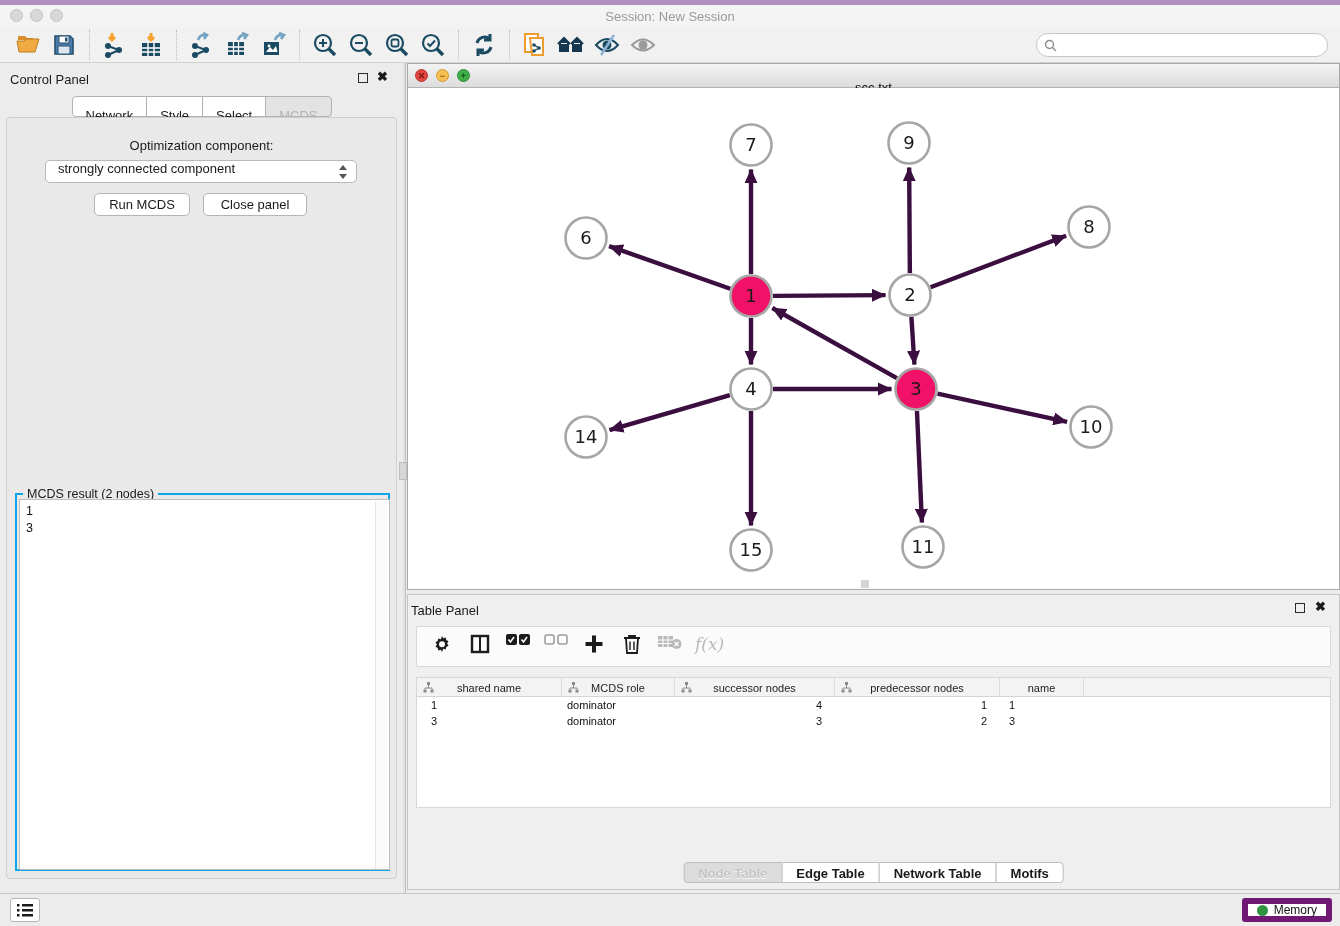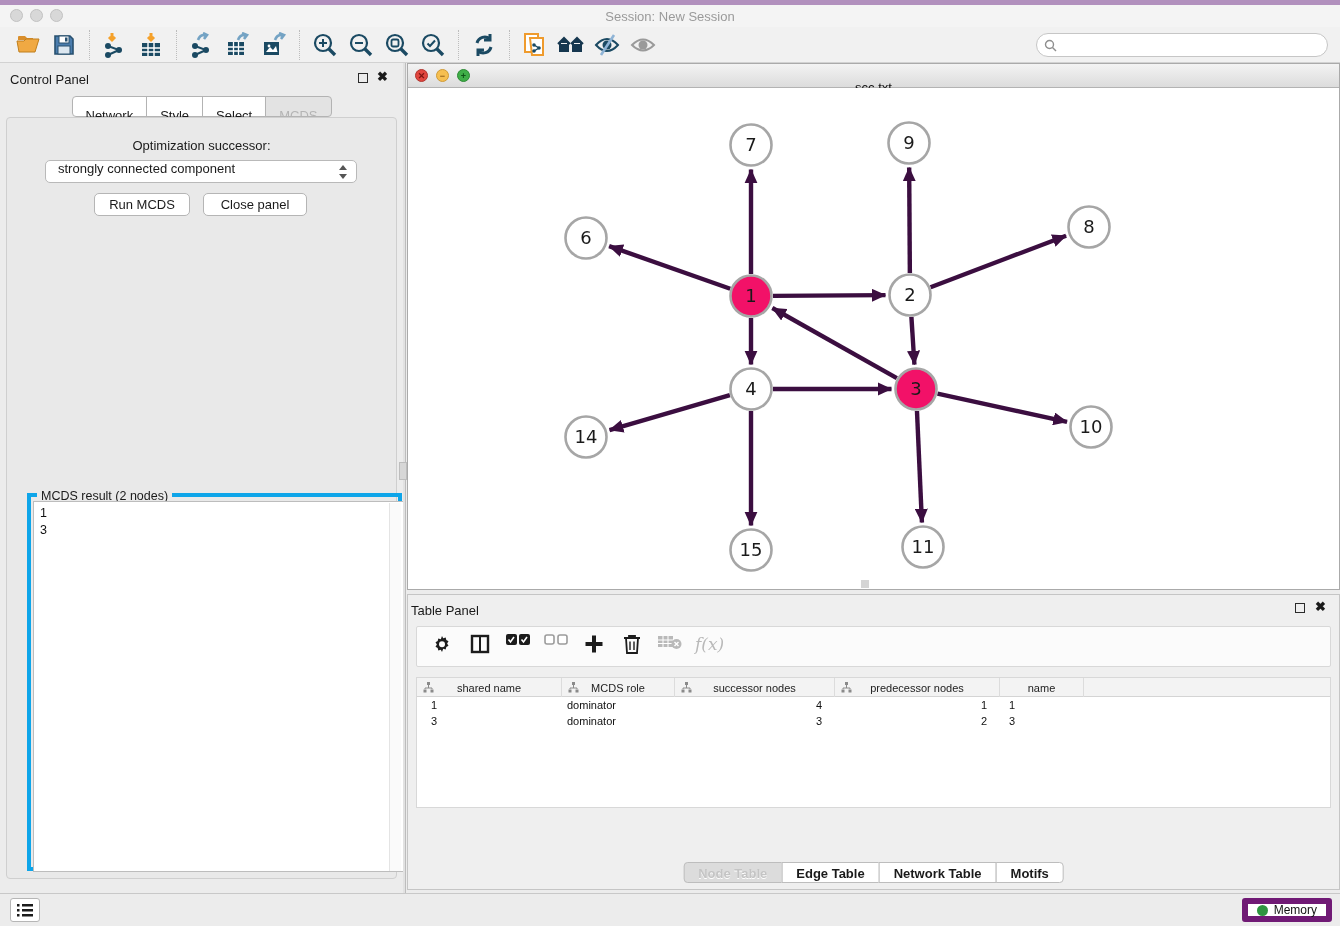--- a/index.html
+++ b/index.html
@@ -30,21 +30,21 @@
   .seg-tab:first-child { border-radius:4px 0 0 4px; margin-left:0; }
   .seg-tab:last-child { border-radius:0 4px 4px 0; }
   .seg-tab.active { background:#e3e3e3; color:#b4b4b4; }
   .cp-body { position:absolute; left:6px; top:54px; width:391px; height:762px; background:#e9e9e9; border:1px solid #cfcfcf; border-radius:4px; }
   .opt-label { position:absolute; top:20px; width:100%; text-align:center; font-size:13px; color:#1a1a1a; }
   .criterion-select { position:absolute; left:38px; top:42px; width:312px; height:23px; background:#fff; border:1px solid #b9b9b9; border-radius:5px; font-size:13px; color:#1a1a1a; display:flex; padding-left:12px; }
   .stepper { position:absolute; right:8px; top:3px; width:10px; height:16px; }
   .stepper:before { content:""; position:absolute; left:1px; top:1px; border-left:4px solid transparent; border-right:4px solid transparent; border-bottom:5px solid #555; }
   .stepper:after { content:""; position:absolute; left:1px; bottom:1px; border-left:4px solid transparent; border-right:4px solid transparent; border-top:5px solid #555; }
   .cp-btn { position:absolute; top:75px; height:23px; background:#fff; border:1px solid #b5b5b5; border-radius:5px; font-size:13px; color:#1a1a1a; text-align:center; line-height:21px; }
-  .mcds-group { position:absolute; left:20px; top:375px; width:375px; height:378px; border:4px solid #0ea5e9; }
+  .mcds-group { position:absolute; left:8px; top:375px; width:375px; height:378px; border:2px solid #0ea5e9; }
   .mcds-group-label { position:absolute; left:6px; top:-8px; background:#e9e9e9; padding:0 4px; font-size:12.5px; color:#1a1a1a; }
   .mcds-text { position:absolute; left:2px; top:4px; width:371px; height:371px; background:#fff; border:1px solid #bdbdbd; font-size:12.5px; color:#111; padding:3px 0 0 6px; line-height:17px; }
   .mcds-scroll { position:absolute; right:2px; top:1px; width:12px; height:368px; background:#fafafa; border-left:1px solid #e4e4e4; }
 
   .v-divider { position:absolute; left:403px; top:63px; width:3px; height:830px; background:#e2e2e2; border-right:1px solid #bdbdbd; }
   .v-handle { position:absolute; left:399px; top:462px; width:8px; height:18px; background:#d7d7d7; border:1px solid #bdbdbd; z-index:5; }
 
   
   .net-window { position:absolute; left:407px; top:63px; width:933px; height:527px; border:1px solid #aaaaaa; background:#fff; }
   .net-titlebar { position:absolute; left:0; top:0; width:100%; height:24px; background:linear-gradient(#f3f3f3,#dcdcdc); border-bottom:1px solid #b3b3b3; }
@@ -232,21 +232,21 @@
     <span class="panel-float" style="left:358px"></span>
     <span class="panel-close" style="left:377px">✖</span>
   </div>
   <div class="cp-tabs" id="cp-tabs">
       <span class="seg-tab">Network</span>
       <span class="seg-tab">Style</span>
       <span class="seg-tab">Select</span>
       <span class="seg-tab active">MCDS</span>
     </div>
   <div class="cp-body">
-    <div class="opt-label">Optimization successor:</div>
+    <div class="opt-label">Optimization component:</div>
     <div class="criterion-select">
       <span>strongly connected component</span>
       <span class="stepper"></span>
     </div>
     <div class="cp-btn" style="left:87px; width:96px;">Run MCDS</div>
     <div class="cp-btn" style="left:196px; width:104px;">Close panel</div>
     <div class="mcds-group">
       <span class="mcds-group-label">MCDS result (2 nodes)</span>
       <div class="mcds-text" id="mcds-lines">
         <div class="mcds-scroll"></div>

